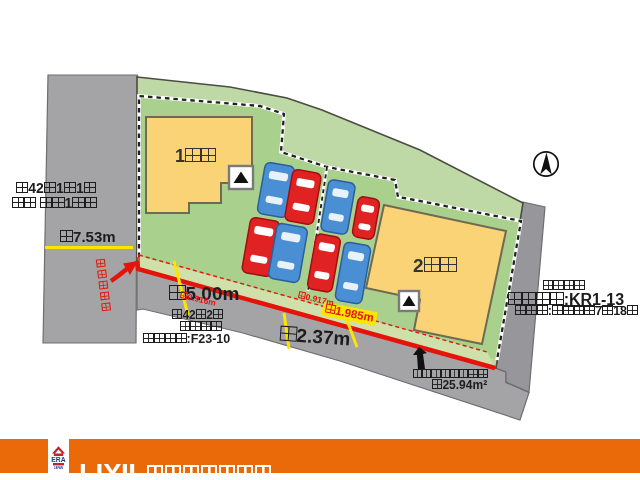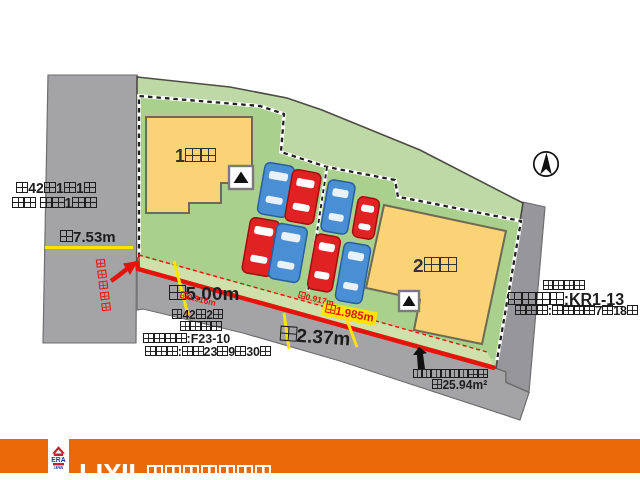--- a/index.html
+++ b/index.html
@@ -153,21 +153,20 @@
 
 <div class="t" style="left:141px;top:284px;font-size:19px;margin-left:28px;"><span class="k"></span>5.00m</div>
 
 <div class="t" style="left:280px;top:327px;font-size:19px;transform:rotate(4deg);"><span class="k"></span>2.37m</div>
 
 <div class="t" style="left:99px;top:258px;font-size:10.5px;color:#e5140a;line-height:1.05;transform:rotate(-7deg);"><span class="k"></span><br><span class="k"></span><br><span class="k"></span><br><span class="k"></span><br><span class="k"></span></div>
 
 <div class="t" style="left:172px;top:309px;font-size:12px;"><span class="k"></span>42<span class="k"></span>2<span class="k"></span></div>
 <div class="t" style="left:180px;top:321px;font-size:12px;"><span class="k"></span><span class="k"></span><span class="k"></span><span class="k"></span></div>
 <div class="t" style="left:143px;top:333px;font-size:12.5px;"><span class="k"></span><span class="k"></span><span class="k"></span><span class="k"></span>:F23-10</div>
-<div class="t" style="left:145px;top:346px;font-size:12.5px;"><span class="k"></span><span class="k"></span><span class="k"></span>:<span class="k"></span><span class="k"></span>23<span class="k"></span>9<span class="k"></span>30<span class="k"></span></div>
 
 <div class="t" style="left:543px;top:280px;font-size:12px;"><span class="k"></span><span class="k"></span><span class="k"></span><span class="k"></span></div>
 <div class="t" style="left:508px;top:292px;font-size:16px;text-decoration:underline;"><span class="k"></span><span class="k"></span><span class="k"></span><span class="k"></span>:KR1-13</div>
 <div class="t" style="left:515px;top:305px;font-size:12.5px;"><span class="k"></span><span class="k"></span><span class="k"></span>:<span class="k"></span><span class="k"></span><span class="k"></span><span class="k"></span>7<span class="k"></span>18<span class="k"></span></div>
 
 <div class="t" style="left:413px;top:369px;font-size:11.5px;"><span class="ks"></span><span class="ks"></span><span class="ks"></span><span class="ks"></span><span class="ks"></span><span class="ks"></span><span class="k"></span><span class="k"></span></div>
 <div class="t" style="left:432px;top:379px;font-size:12px;"><span class="k"></span>25.94m²</div>
 
 <div class="t" style="left:322px;top:307px;font-size:11.5px;color:#e5140a;background:#ffe400;padding:1px 3px;transform:rotate(11deg);"><span class="k"></span>1.985m</div>
 

